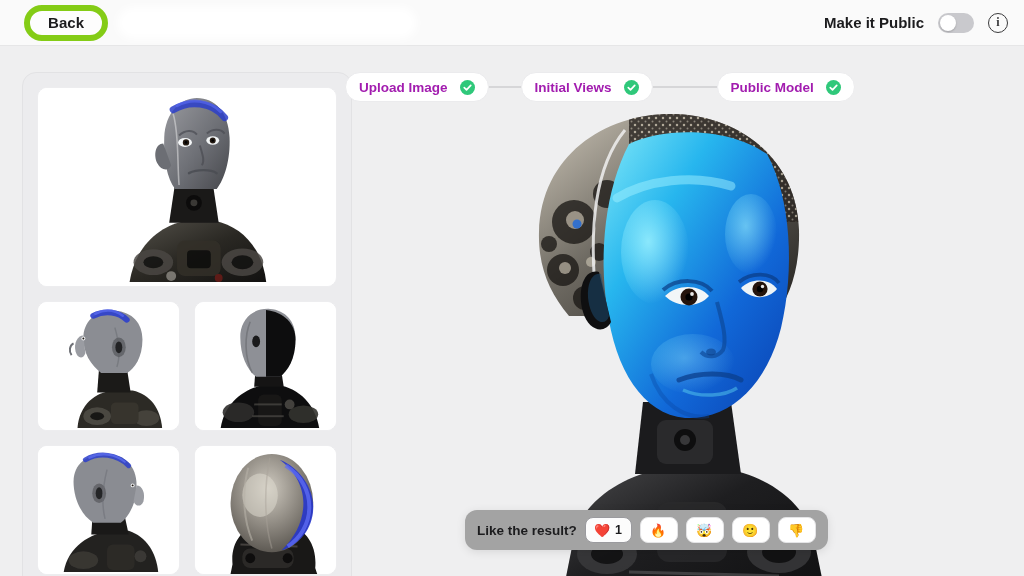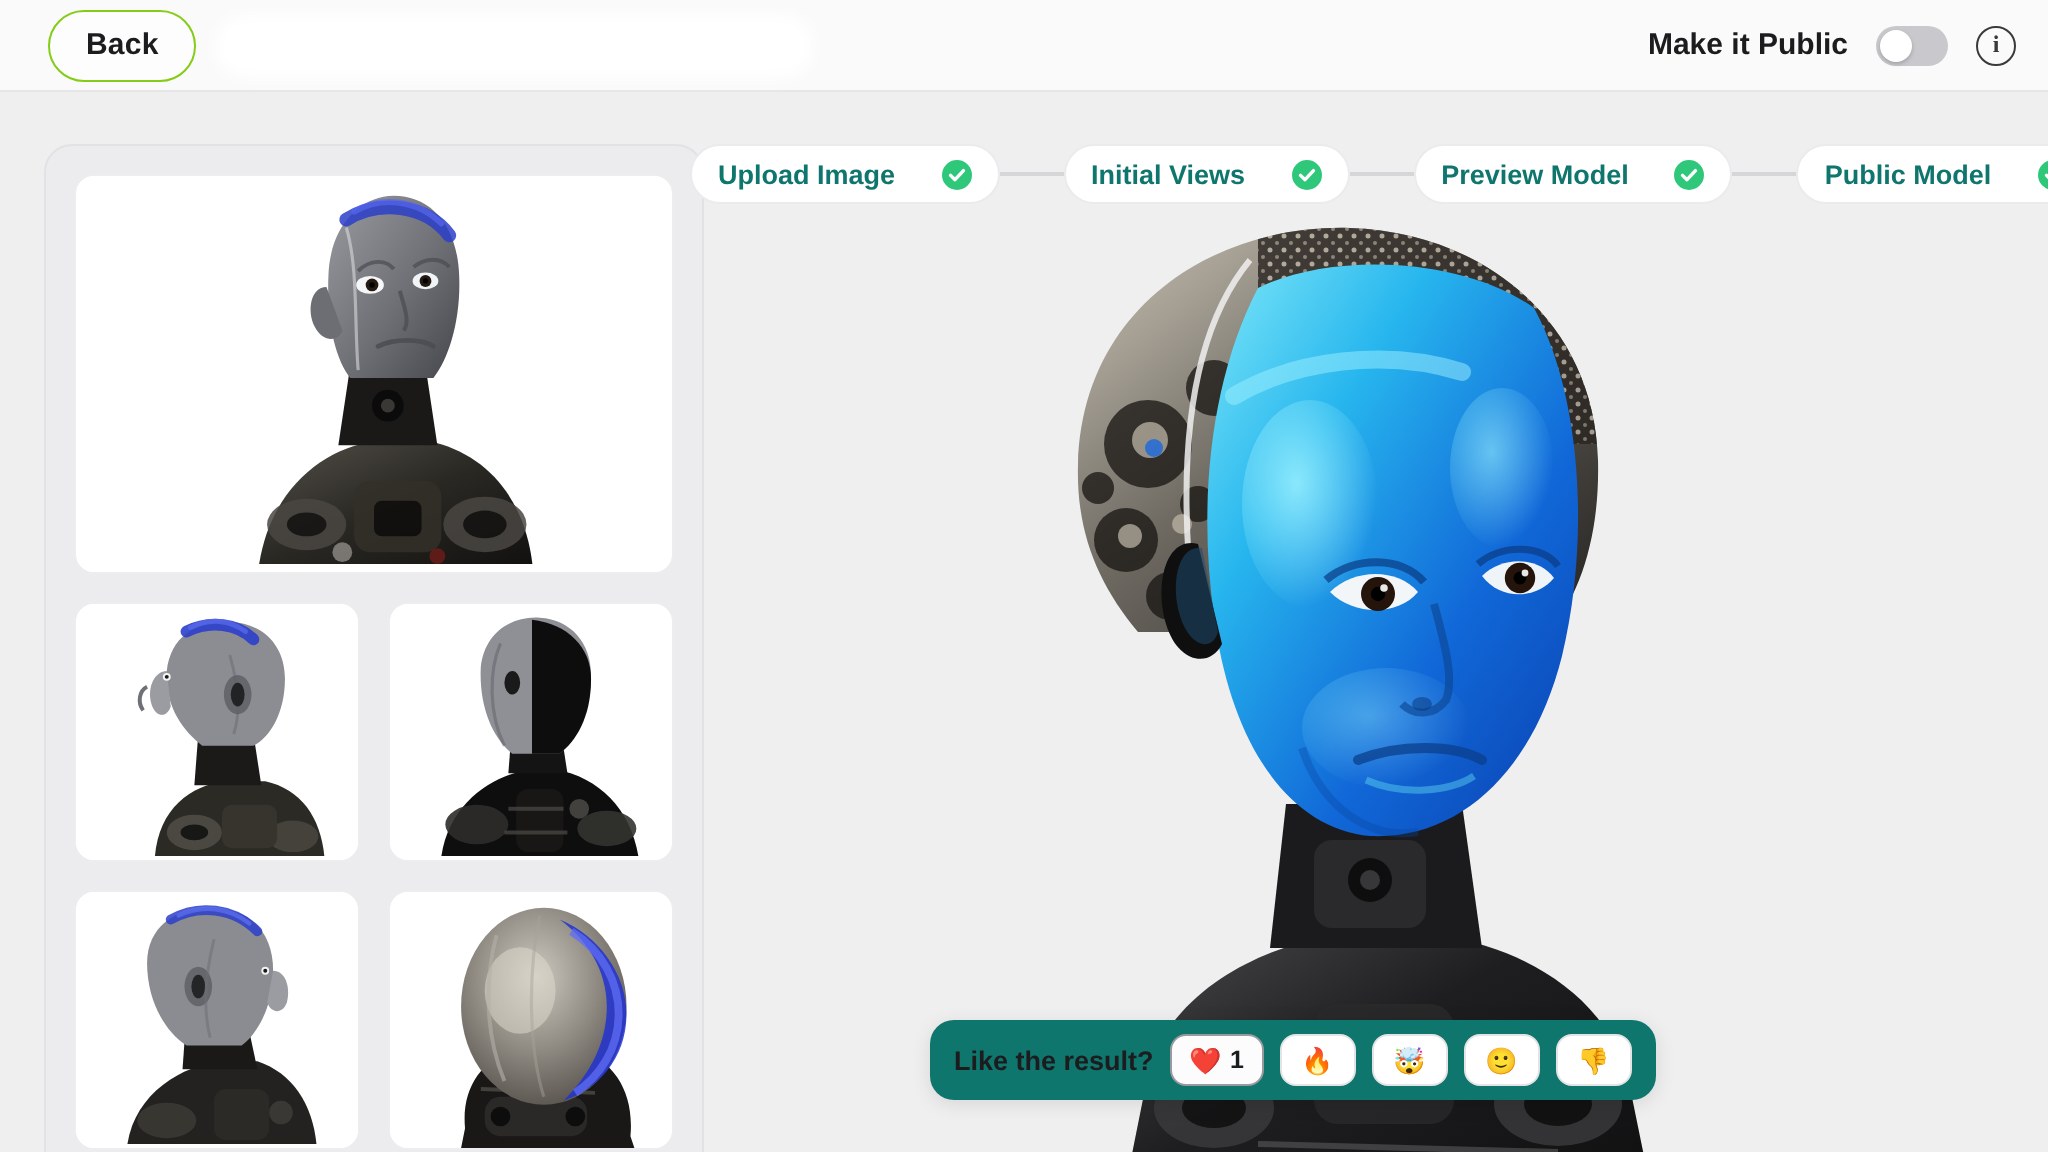--- a/index.html
+++ b/index.html
@@ -11,21 +11,21 @@
   #app { position:relative; width:1024px; height:576px; background:#efeff0; }
 
   
   #header {
     position:absolute; left:0; top:0; width:1024px; height:46px;
     background:#fafafa; border-bottom:1px solid #e6e6e7;
     display:flex; align-items:center; z-index:40;
   }
   #back-btn {
     margin-left:24px; height:36px; padding:0 18px;
-    background:#fdfdfd; border:1px solid #84cc16; border-radius:18px;
+    background:#fdfdfd; border:6px solid #84cc16; border-radius:18px;
     font-size:15px; font-weight:600; color:#1c1c1e; cursor:pointer;
     display:flex; align-items:center; letter-spacing:.1px;
   }
   #title-blur {
     margin-left:14px; width:290px; height:22px; border-radius:11px;
     background:#ffffff;
     box-shadow:0 0 6px 5px rgba(255,255,255,.95);
     filter:blur(3px);
   }
   #header-right {
@@ -65,22 +65,22 @@
   
   .art { position:absolute; left:0; top:0; width:100%; height:100%; }
 
   
   #stepper {
     position:absolute; left:345px; top:72px; width:660px; height:30px;
     display:flex; align-items:center; z-index:35;
   }
   .step {
     height:30px; background:#fff; border:1px solid #ebebed; border-radius:15px;
-    display:flex; align-items:center; gap:23px; padding:0 13px;
-    font-size:13.5px; font-weight:600; color:#0f766e; white-space:nowrap;
+    display:flex; align-items:center; gap:12px; padding:0 13px;
+    font-size:13.5px; font-weight:600; color:#a21caf; white-space:nowrap;
     cursor:pointer; flex:none;
   }
   .check {
     width:15px; height:15px; border-radius:50%; background:#2fc87a;
     display:flex; align-items:center; justify-content:center; flex:none;
   }
   .check svg { display:block; }
   .connector { width:32px; height:1.5px; background:#d6d6d8; flex:none; }
 
   
@@ -89,21 +89,21 @@
     background:#efeff0; overflow:hidden; z-index:10;
   }
   #model-wrap {
     position:absolute; left:50%; top:56px; transform:translateX(-50%);
     width:420px; height:520px;
   }
 
   
   #reaction-bar {
     position:absolute; left:465px; top:510px;
-    height:40px; background:#0f766e; border-radius:12px;
+    height:40px; background:#a3a3a3; border-radius:12px;
     box-shadow:0 2px 10px rgba(0,0,0,.10);
     display:flex; align-items:center; gap:8px; padding:0 12px; z-index:50;
   }
   #reaction-label { font-size:13.5px; font-weight:600; color:#1c1c1e; white-space:nowrap; }
   .react-btn {
     height:26px; min-width:38px; padding:0 9px;
     border:1px solid #e4e4e6; border-radius:8px; background:#fff;
     display:flex; align-items:center; justify-content:center; gap:4px;
     font-size:13px; cursor:pointer; line-height:1;
   }
@@ -259,28 +259,20 @@
     <div class="connector"></div>
     <div class="step">
       <span>Initial Views</span>
       <span class="check">
         <svg width="9" height="9" viewBox="0 0 10 10">
             <path d="M1.4 5.2 L3.9 7.6 L8.6 2.6" stroke="#fff" stroke-width="1.9" fill="none" stroke-linecap="round" stroke-linejoin="round"></path>
           </svg>
       </span>
     </div>
     <div class="connector"></div>
-    <div class="step">
-      <span>Preview Model</span>
-      <span class="check">
-        <svg width="9" height="9" viewBox="0 0 10 10">
-            <path d="M1.4 5.2 L3.9 7.6 L8.6 2.6" stroke="#fff" stroke-width="1.9" fill="none" stroke-linecap="round" stroke-linejoin="round"></path>
-          </svg>
-      </span>
-    </div>
     <div class="connector"></div>
     <div class="step">
       <span>Public Model</span>
       <span class="check">
         <svg width="9" height="9" viewBox="0 0 10 10">
             <path d="M1.4 5.2 L3.9 7.6 L8.6 2.6" stroke="#fff" stroke-width="1.9" fill="none" stroke-linecap="round" stroke-linejoin="round"></path>
           </svg>
       </span>
     </div>
   </div>

